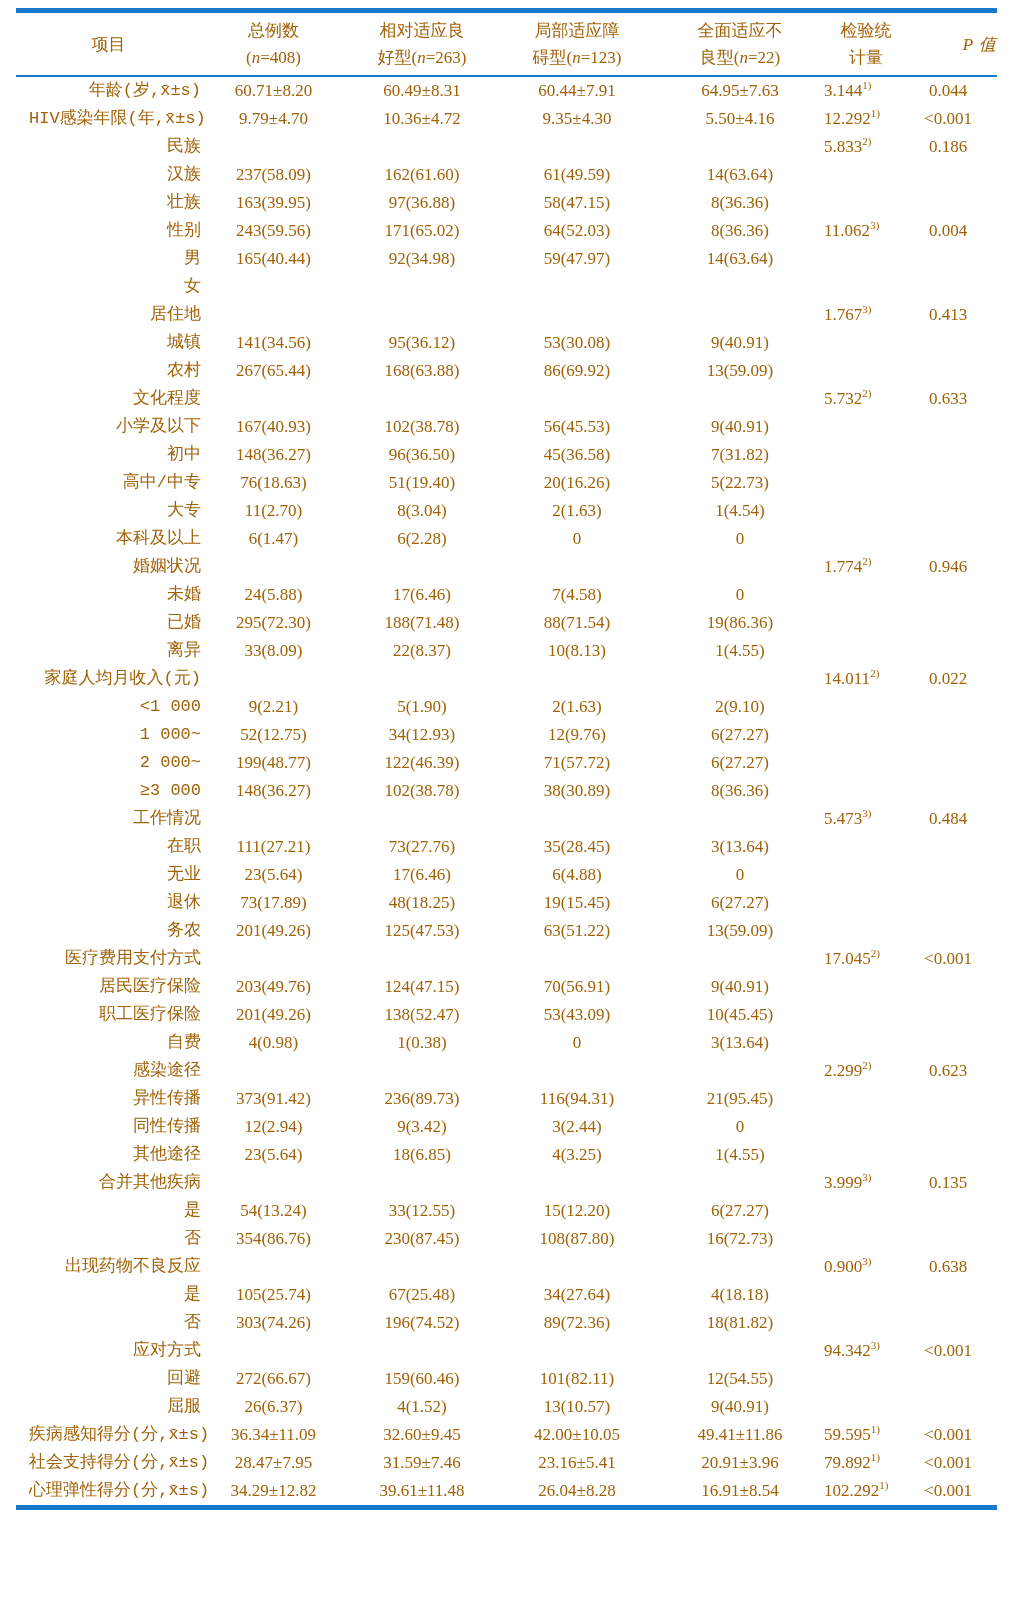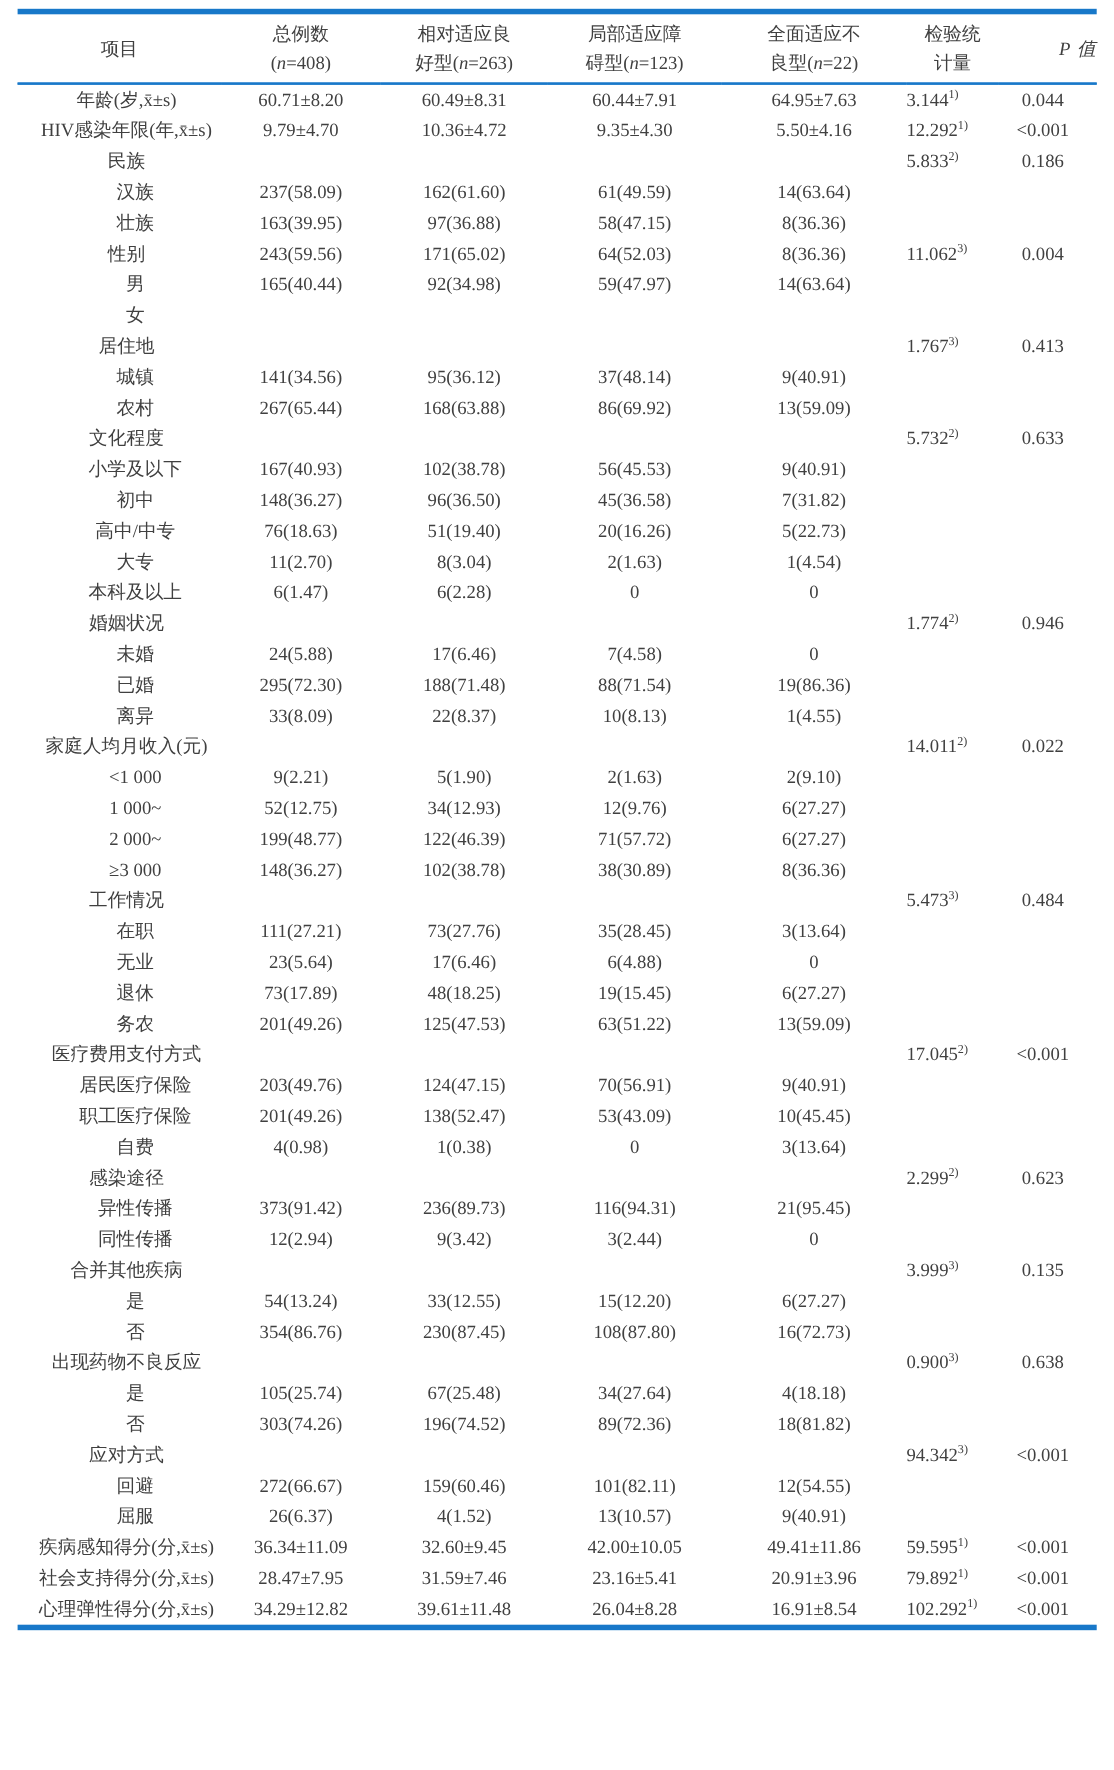--- a/index.html
+++ b/index.html
@@ -1,19 +1,19 @@
 <!DOCTYPE html>
 <html><head>
 <meta charset="utf-8">
 <style>
   html,body { margin:0; padding:0; background:#ffffff; }
   .page {
     width:1013px; height:1609px; background:#ffffff; overflow:hidden;
     font-family:"Liberation Serif","DejaVu Serif",serif;
-    color:#404040;
+    color:#a16207;
   }
   .table-wrap {
     margin:8px 16px 0 16px;
     border-top:5px solid #1878c9;
     border-bottom:5px solid #1878c9;
   }
   table {
     width:981px;
     border-collapse:collapse;
     table-layout:fixed;
@@ -35,21 +35,21 @@
     border-bottom:2px solid #1878c9;
   }
   thead .hline { line-height:27px; white-space:nowrap; }
   tbody td {
     height:28px;
     padding:0;
     line-height:28px;
     white-space:nowrap;
     overflow:visible;
   }
-  td.c-item { text-align:center; padding-left:13px; }
+  td.c-item { text-align:right; padding-left:13px;font-family:Liberation Mono, monospace; }
   td.c-item.indent { padding-left:29px; }
   td.c-num  { text-align:center; }
   td.c-stat { text-align:left; padding-right:6px; }
   td.c-p    { text-align:center; padding-right:9px; }
   th.c-p, i.sym { font-style:italic; }
   i.sym { font-family:"Liberation Serif","DejaVu Serif",serif; }
   sup.mark {
     font-size:11px;
     vertical-align:super;
     line-height:0;
@@ -180,21 +180,21 @@
     <td class="c-num"></td>
     <td class="c-num"></td>
     <td class="c-num"></td>
     <td class="c-stat"><span>1.767</span><sup class="mark">3)</sup></td>
     <td class="c-p">0.413</td>
   </tr>
           <tr>
     <td class="c-item indent">城镇</td>
     <td class="c-num">141(34.56)</td>
     <td class="c-num">95(36.12)</td>
-    <td class="c-num">37(48.14)</td>
+    <td class="c-num">53(30.08)</td>
     <td class="c-num">9(40.91)</td>
     <td class="c-stat"><span></span><sup class="mark"></sup></td>
     <td class="c-p"></td>
   </tr>
           <tr>
     <td class="c-item indent">农村</td>
     <td class="c-num">267(65.44)</td>
     <td class="c-num">168(63.88)</td>
     <td class="c-num">86(69.92)</td>
     <td class="c-num">13(59.09)</td>
@@ -434,20 +434,29 @@
     <td class="c-num">21(95.45)</td>
     <td class="c-stat"><span></span><sup class="mark"></sup></td>
     <td class="c-p"></td>
   </tr>
           <tr>
     <td class="c-item indent">同性传播</td>
     <td class="c-num">12(2.94)</td>
     <td class="c-num">9(3.42)</td>
     <td class="c-num">3(2.44)</td>
     <td class="c-num">0</td>
+    <td class="c-stat"><span></span><sup class="mark"></sup></td>
+    <td class="c-p"></td>
+  </tr>
+          <tr>
+    <td class="c-item indent">其他途径</td>
+    <td class="c-num">23(5.64)</td>
+    <td class="c-num">18(6.85)</td>
+    <td class="c-num">4(3.25)</td>
+    <td class="c-num">1(4.55)</td>
     <td class="c-stat"><span></span><sup class="mark"></sup></td>
     <td class="c-p"></td>
   </tr>
           <tr>
     <td class="c-item">合并其他疾病</td>
     <td class="c-num"></td>
     <td class="c-num"></td>
     <td class="c-num"></td>
     <td class="c-num"></td>
     <td class="c-stat"><span>3.999</span><sup class="mark">3)</sup></td>

